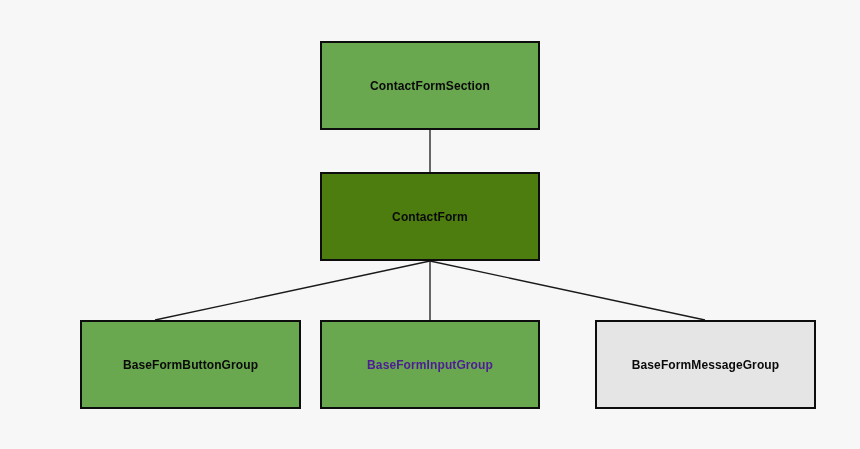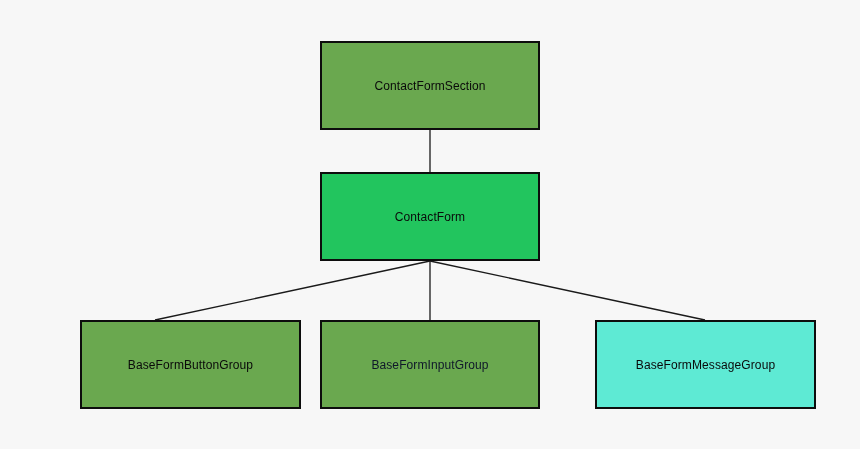--- a/index.html
+++ b/index.html
@@ -11,20 +11,21 @@
     height: 449px;
     background: #f7f7f7;
     font-family: "Liberation Sans", sans-serif;
     overflow: hidden;
   }
   #diagram-canvas {
     position: relative;
     width: 860px;
     height: 360px;
     background: #f7f7f7;
+    font-weight: bold;
   }
   #edge-layer {
     position: absolute;
     left: 0;
     top: 0;
     width: 860px;
     height: 449px;
   }
   .node {
     position: absolute;
@@ -55,29 +56,29 @@
       <line x1="430" y1="130" x2="430" y2="172" stroke="#1a1a1a" stroke-width="1.3" shape-rendering="geometricPrecision"></line>
       <line x1="430" y1="261" x2="155" y2="320" stroke="#1a1a1a" stroke-width="1.3" shape-rendering="geometricPrecision"></line>
       <line x1="430" y1="261" x2="430" y2="320" stroke="#1a1a1a" stroke-width="1.3" shape-rendering="geometricPrecision"></line>
       <line x1="430" y1="261" x2="705" y2="320" stroke="#1a1a1a" stroke-width="1.3" shape-rendering="geometricPrecision"></line>
     </svg>
 
   <div class="node" style="left: 320px; top: 41px; width: 220px; height: 89px; background: rgb(106, 168, 79); border-color: rgb(13, 13, 13);">
     <span class="node-label" style="color: rgb(10, 10, 10);">ContactFormSection</span>
   </div>
 
-  <div class="node" style="left: 320px; top: 172px; width: 220px; height: 89px; background: #22c55e; border-color: rgb(13, 13, 13);">
+  <div class="node" style="left: 320px; top: 172px; width: 220px; height: 89px; background: #4d7c0f; border-color: rgb(13, 13, 13);">
     <span class="node-label" style="color: rgb(10, 10, 10);">ContactForm</span>
   </div>
 
   <div class="node" style="left: 44px; top: 320px; width: 221px; height: 89px; background: rgb(106, 168, 79); border-color: rgb(13, 13, 13); margin-left: 36px;">
     <span class="node-label" style="color: rgb(10, 10, 10);">BaseFormButtonGroup</span>
   </div>
 
   <div class="node" style="left: 320px; top: 320px; width: 220px; height: 89px; background: rgb(106, 168, 79); border-color: rgb(13, 13, 13);">
-    <span class="node-label" style="color: #0f172a;">BaseFormInputGroup</span>
+    <span class="node-label" style="color: #4c1d95;">BaseFormInputGroup</span>
   </div>
 
-  <div class="node" style="left: 595px; top: 320px; width: 221px; height: 89px; background: #5eead4; border-color: rgb(13, 13, 13);">
+  <div class="node" style="left: 595px; top: 320px; width: 221px; height: 89px; background: #e5e5e5; border-color: rgb(13, 13, 13);">
     <span class="node-label" style="color: rgb(10, 10, 10);">BaseFormMessageGroup</span>
   </div>
 
 </div>
 
 </body></html>

